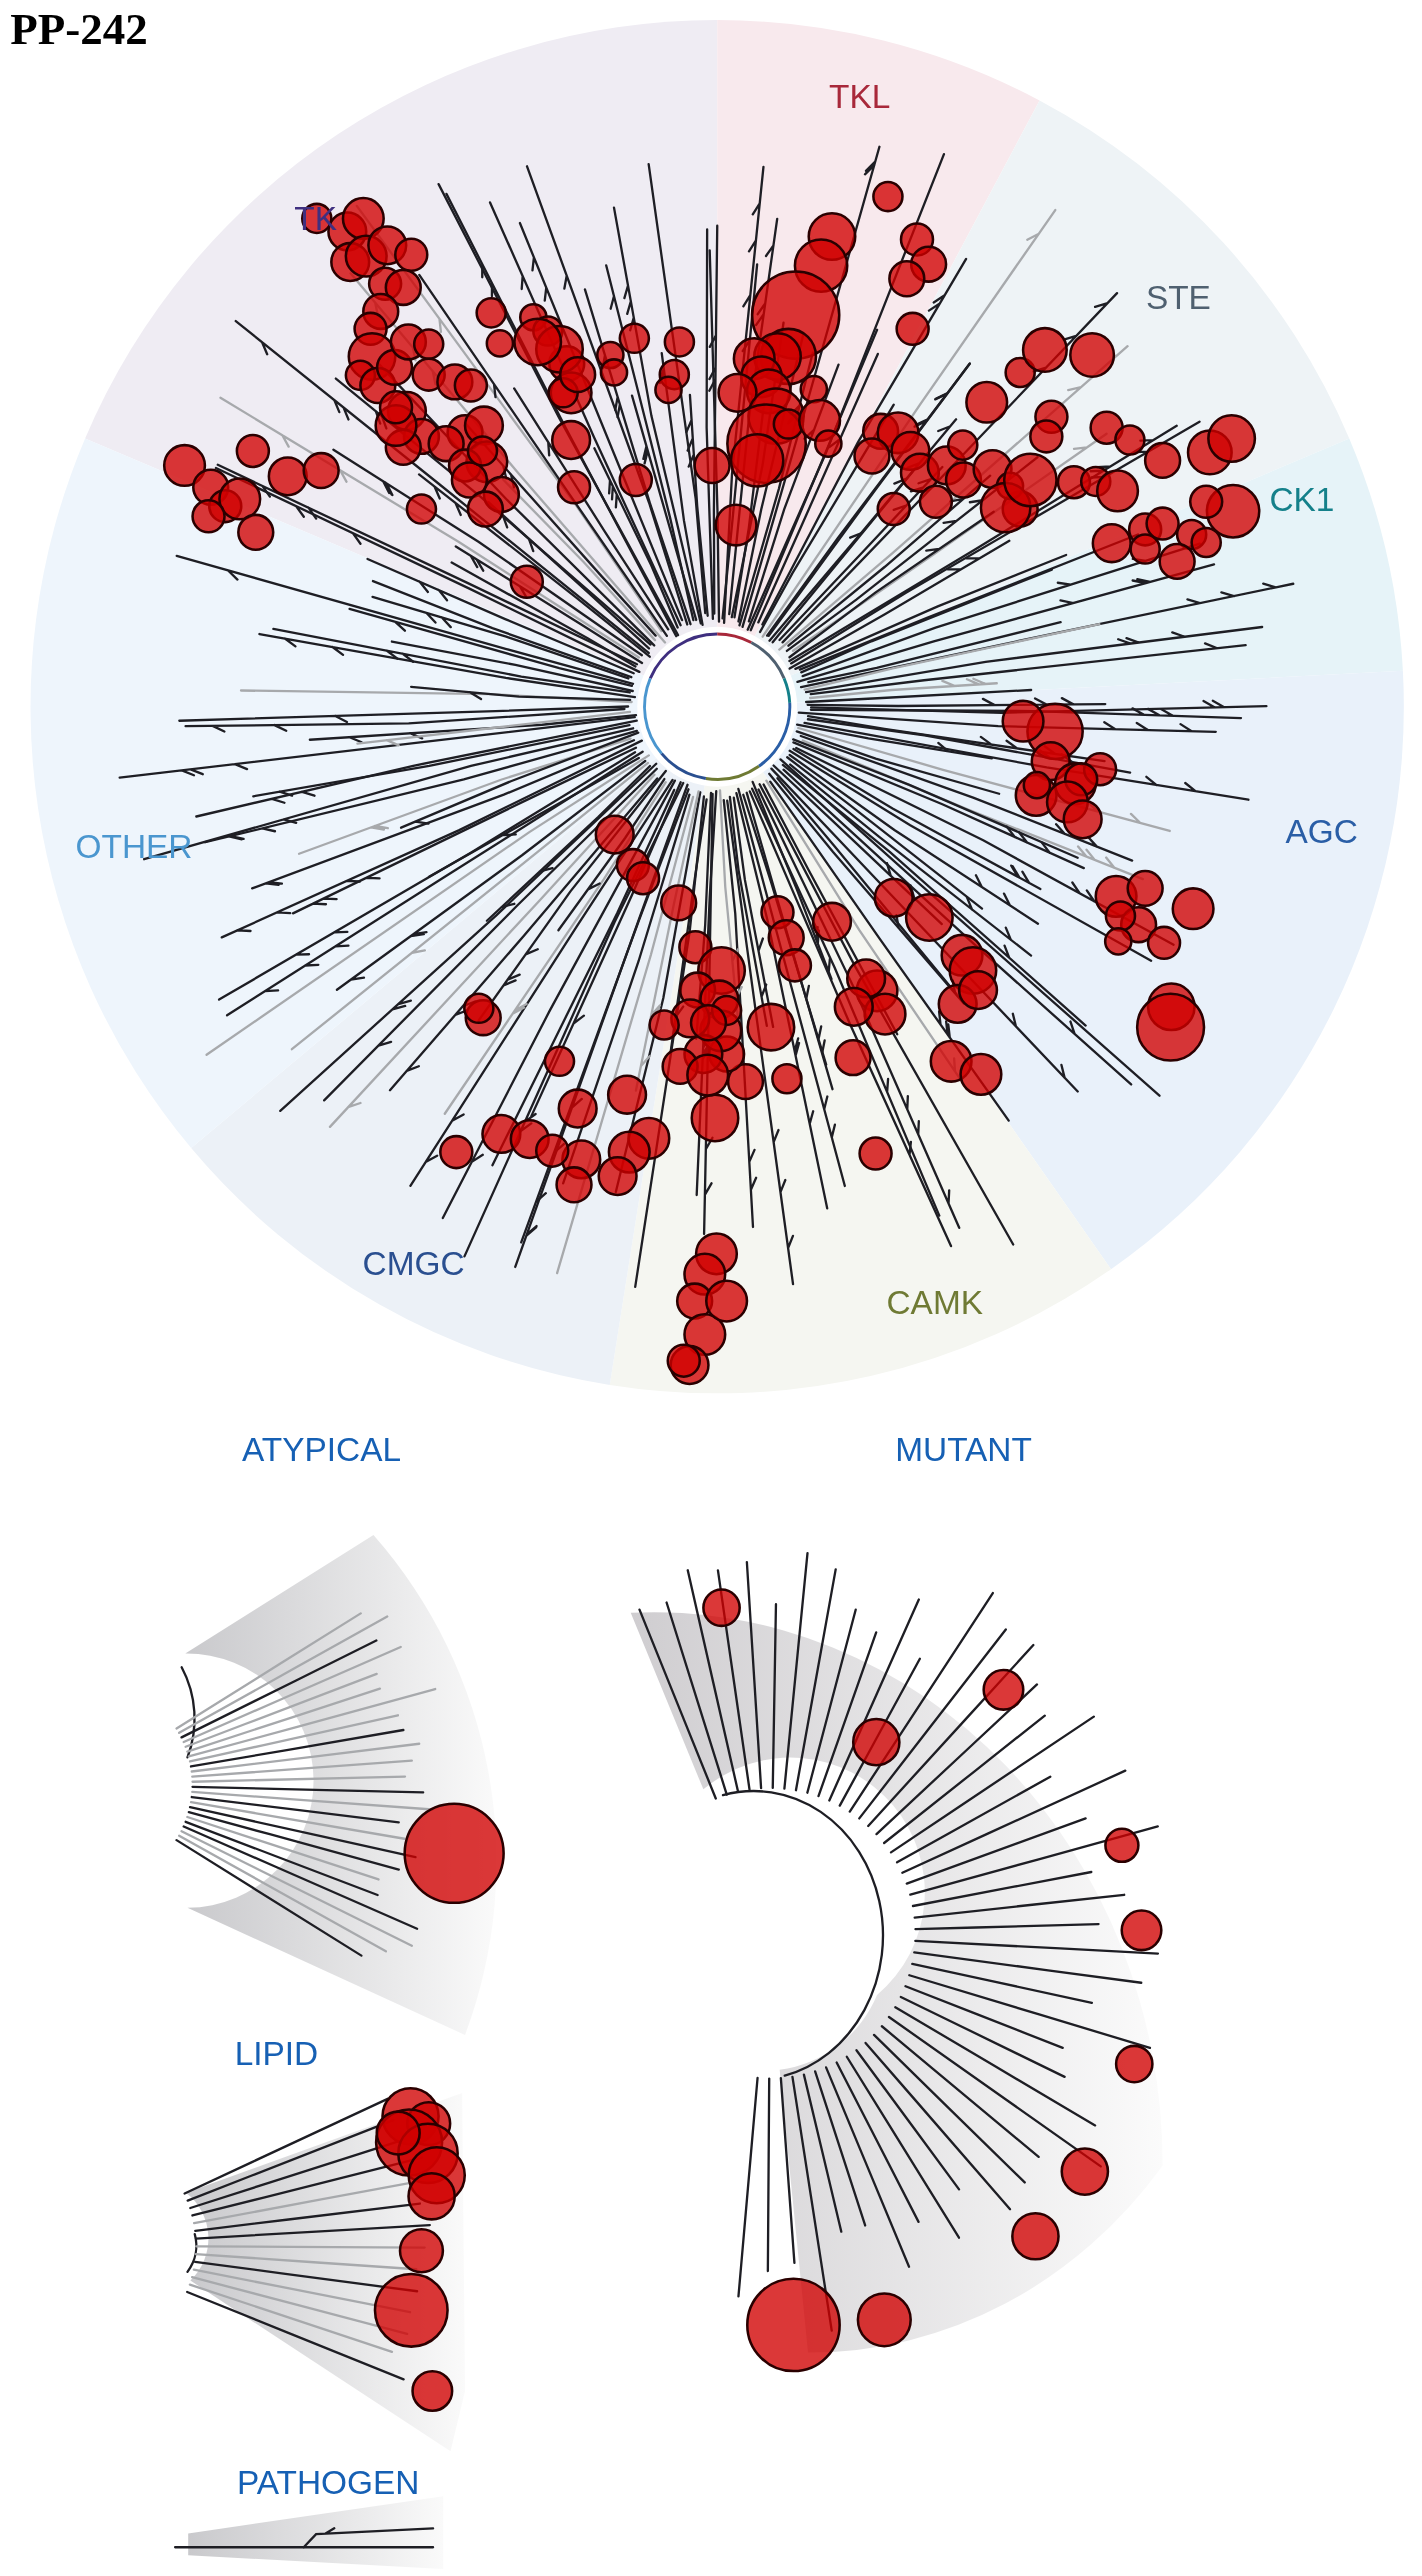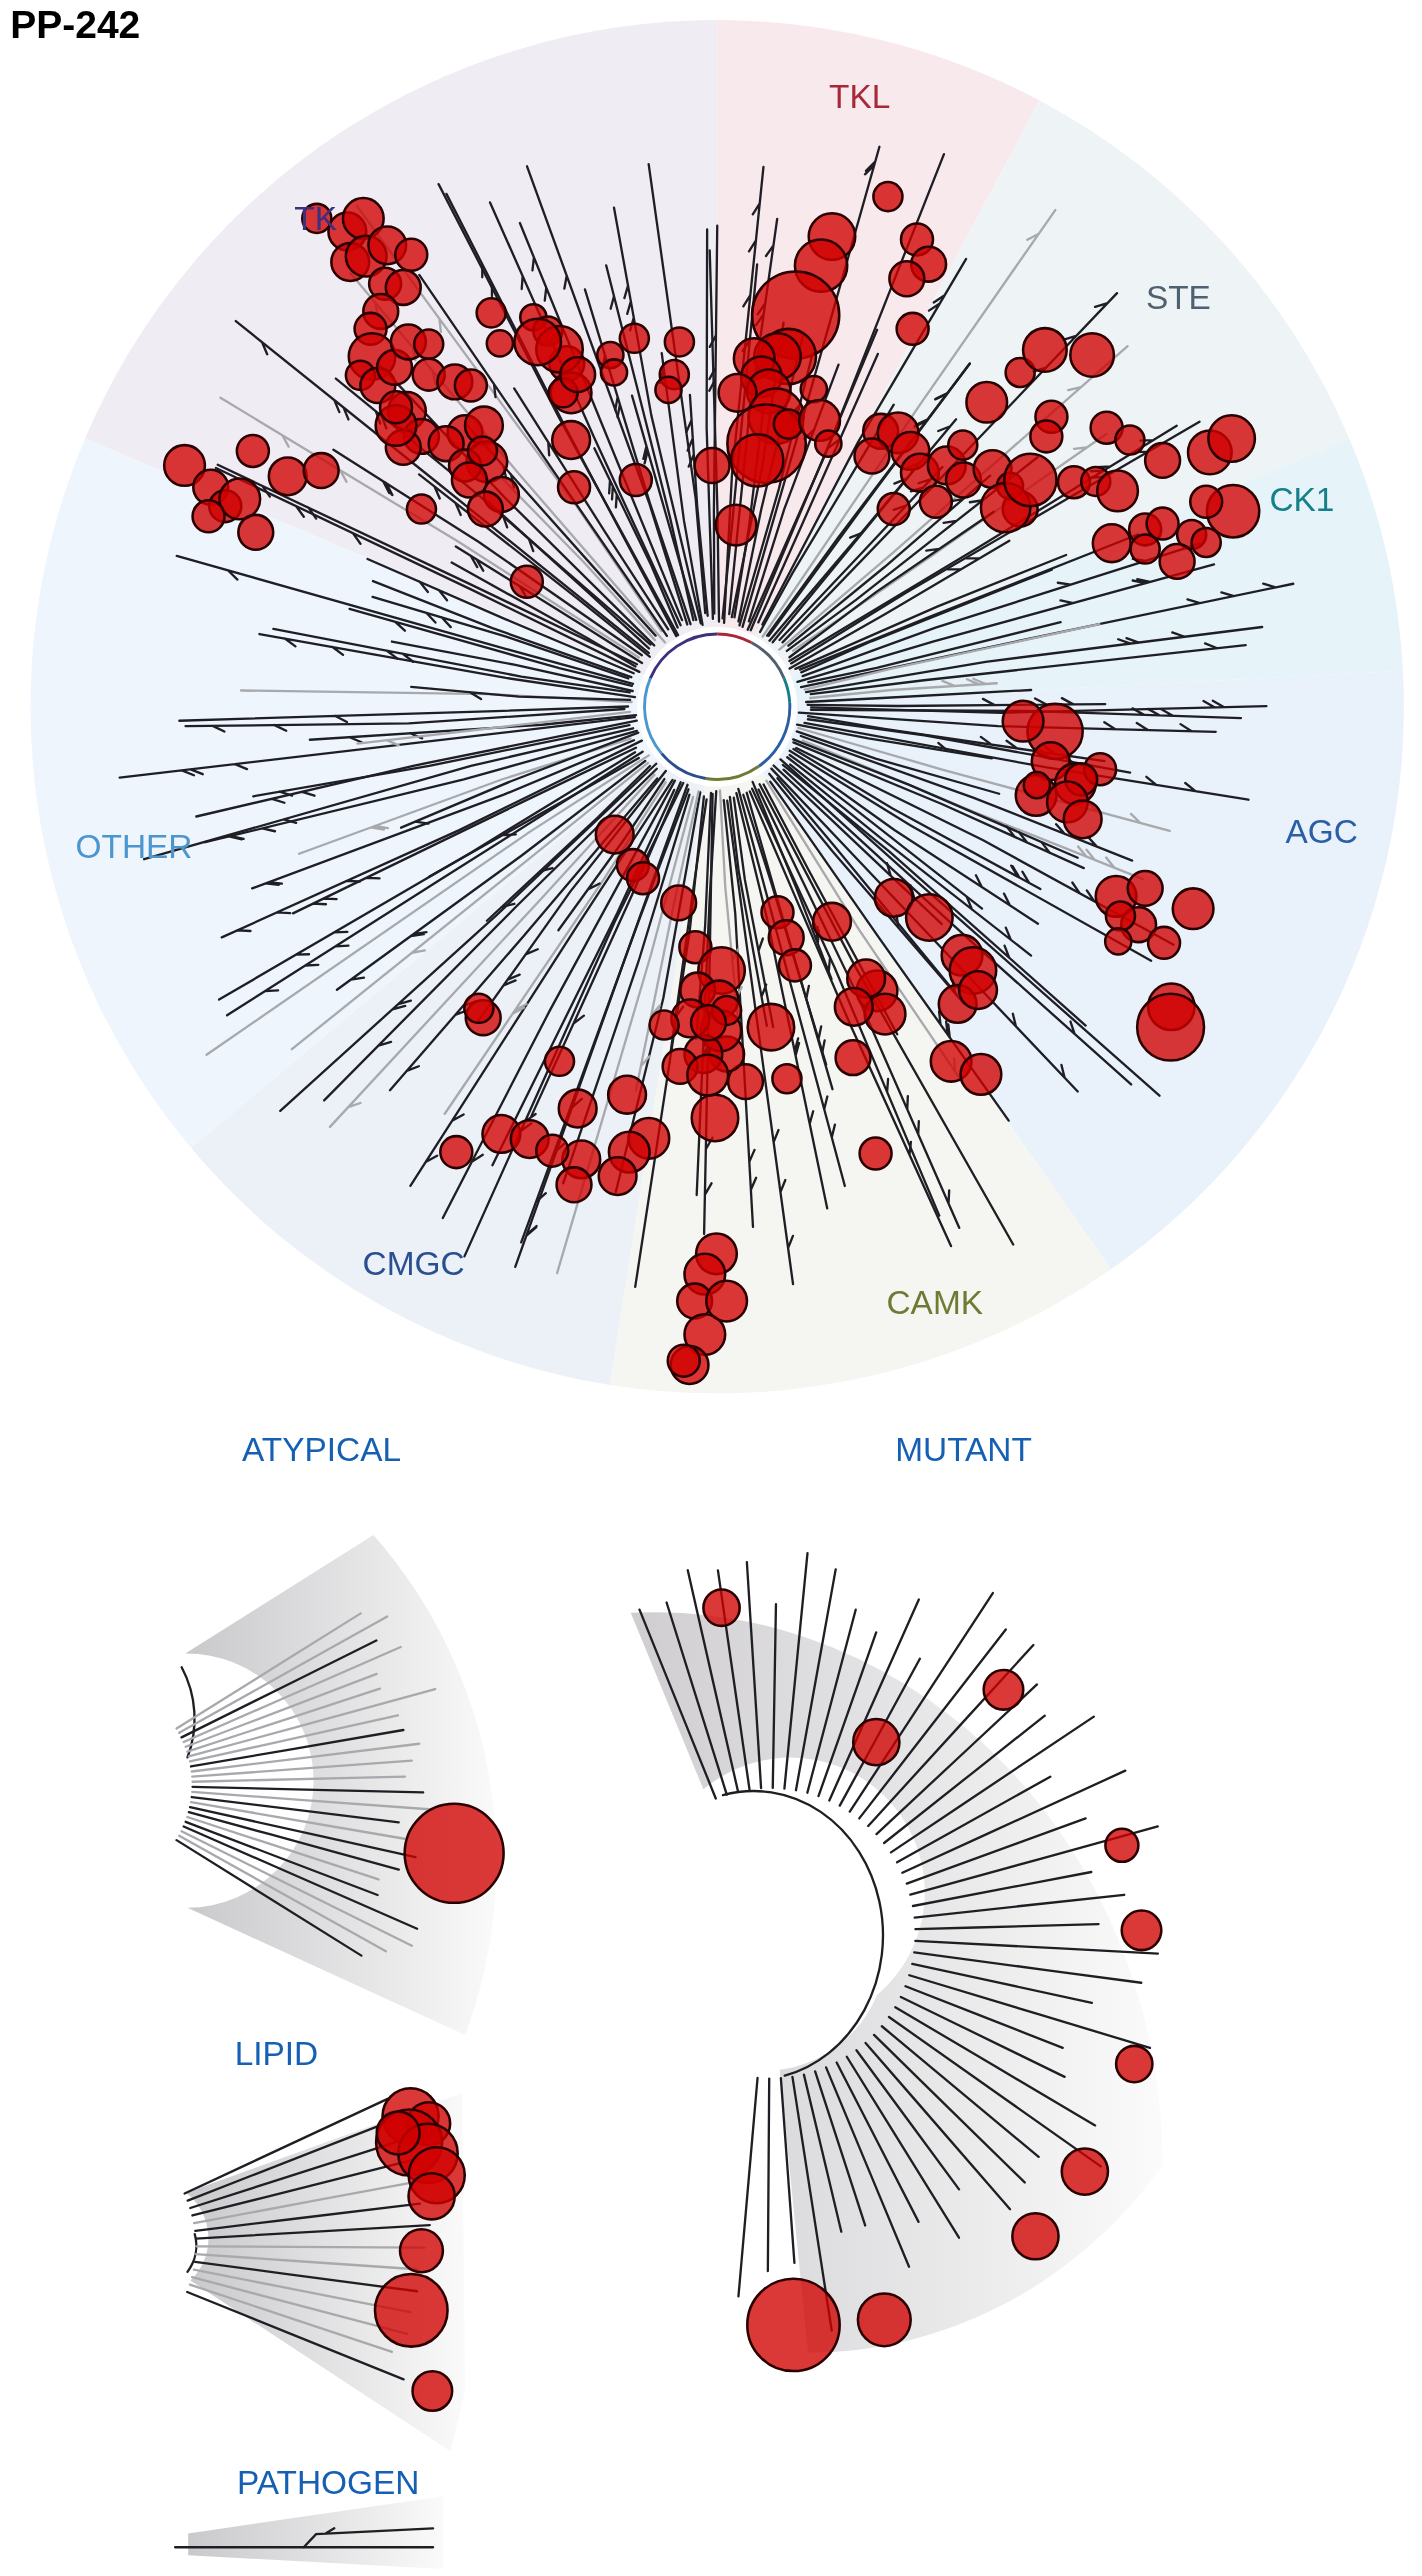--- a/index.html
+++ b/index.html
@@ -1,17 +1,17 @@
 <!DOCTYPE html>
 <html style="font-size:11.6px"><head>
 <meta charset="utf-8">
 <style>
   html, body { margin: 0; padding: 0; background: #ffffff; }
   body { width: 1422px; height: 2576px; position: relative; overflow: hidden; font-family: "Liberation Sans", sans-serif; }
-  #figure-title { position: absolute; left: 10.2px; top: 2.9px; font-family: Liberation Sans, sans-serif; font-weight: bold; font-size: 39px; color: #000; }
+  #figure-title { position: absolute; left: 10.2px; top: 2.9px; font-family: Liberation Serif, serif; font-weight: bold; font-size: 45px; color: #000; }
   svg { position: absolute; left: 0; top: 0; }
   .grp-label { font-family: "Liberation Sans", sans-serif; font-size: 46px; }
   .branch { fill: none; stroke: #1e1e24; stroke-width: 3.2; stroke-linecap: round; }
   .branch-grey { fill: none; stroke: #a7a9ac; stroke-width: 3.2; stroke-linecap: round; }
   .hit { fill: #d10000; fill-opacity: 0.78; stroke: #2a0000; stroke-width: 3.5; }
 </style>
 </head>
 <body>
 
 <div id="figure-title">PP-242</div>

